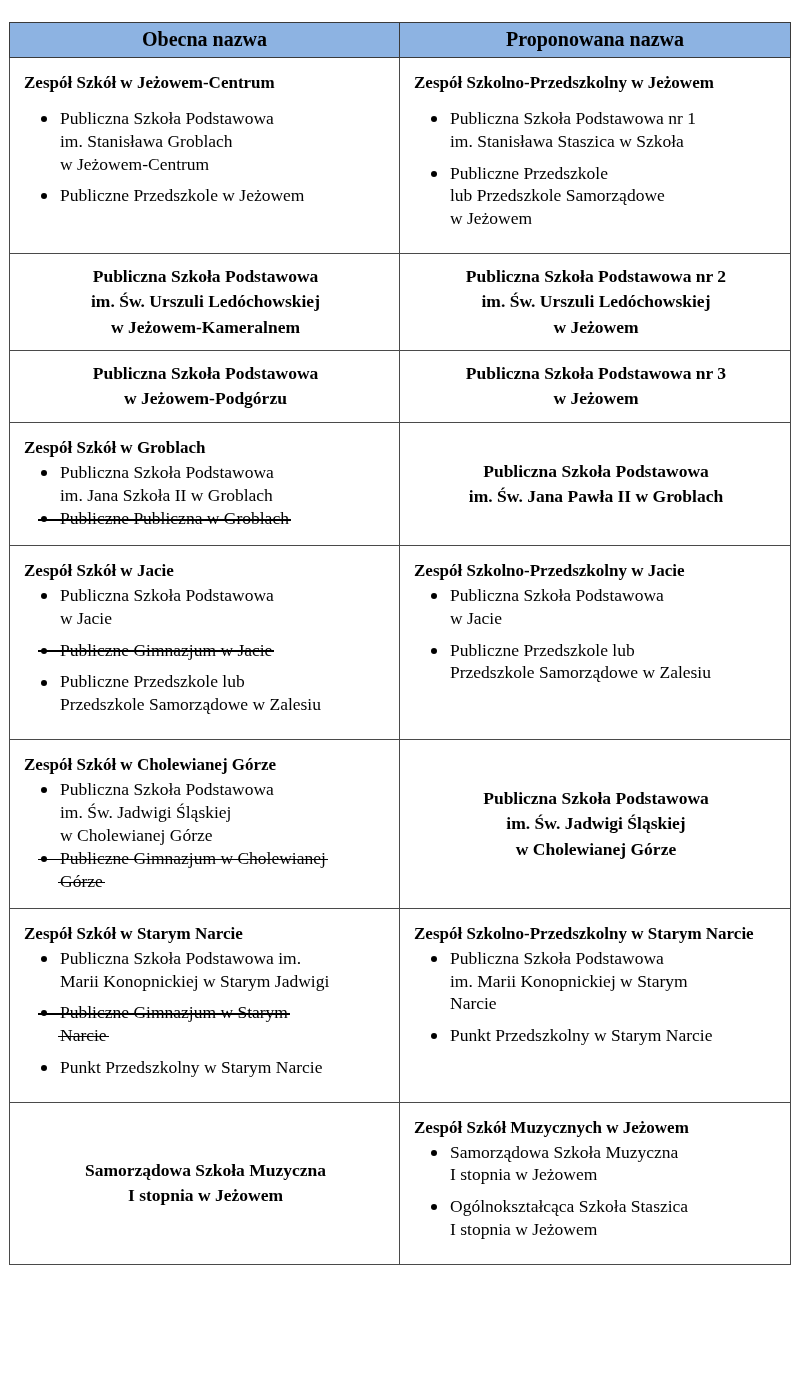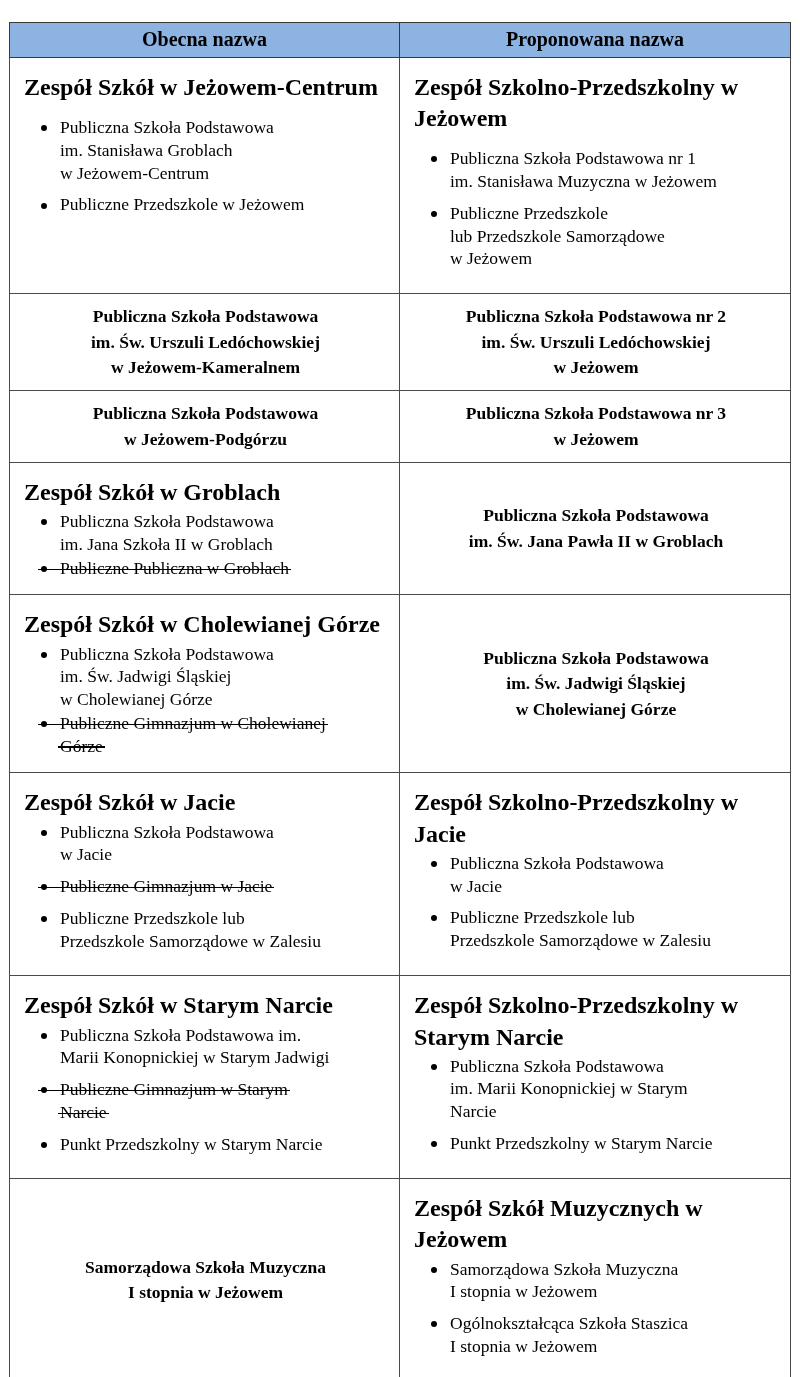--- a/index.html
+++ b/index.html
@@ -50,21 +50,21 @@
   }
   td.body-cell.centered {
     text-align: center;
     vertical-align: middle;
     padding-top: 10px;
     padding-bottom: 10px;
   }
 
   .cell-title {
     font-weight: bold;
-    font-size: 24px;
+    font-size: 17px;
     line-height: 1.30;
     margin: 0 0 2px 0;
   }
   .cell-title.gap-after { margin-bottom: 13px; }
   .cell-center-block {
     font-weight: bold;
     font-size: 17.5px;
     line-height: 1.45;
   }
   .cell-center-block .ln { display: block; }
@@ -147,21 +147,21 @@
               </li>
             </ul>
           </td>
           <td class="body-cell">
             <div class="cell-title gap-after">Zespół Szkolno-Przedszkolny w Jeżowem</div>
             <ul class="bullets loose">
               <li>
                 <span class="bullet-dot"></span>
                 <span class="li-text">
                   <span class="ln">Publiczna Szkoła Podstawowa nr 1</span>
-                  <span class="ln">im. Stanisława Muzyczna w Jeżowem</span>
+                  <span class="ln">im. Stanisława Staszica w Szkoła</span>
                 </span>
               </li>
               <li>
                 <span class="bullet-dot"></span>
                 <span class="li-text">
                   <span class="ln">Publiczne Przedszkole</span>
                   <span class="ln">lub Przedszkole Samorządowe</span>
                   <span class="ln">w Jeżowem</span>
                 </span>
               </li>
@@ -219,20 +219,66 @@
           </td>
           <td class="body-cell centered">
             <div class="cell-center-block">
               <span class="ln">Publiczna Szkoła Podstawowa</span>
               <span class="ln">im. Św. Jana Pawła II w Groblach</span>
             </div>
           </td>
         </tr>
         <tr>
           <td class="body-cell">
+            <div class="cell-title">Zespół Szkół w Jacie</div>
+            <ul class="bullets loose">
+              <li>
+                <span class="bullet-dot"></span>
+                <span class="li-text">
+                  <span class="ln">Publiczna Szkoła Podstawowa</span>
+                  <span class="ln">w Jacie</span>
+                </span>
+              </li>
+              <li class="struck">
+                <span class="bullet-dot"></span>
+                <span class="li-text">
+                  <span class="ln">Publiczne Gimnazjum w Jacie</span>
+                </span>
+              </li>
+              <li>
+                <span class="bullet-dot"></span>
+                <span class="li-text">
+                  <span class="ln">Publiczne Przedszkole lub</span>
+                  <span class="ln">Przedszkole Samorządowe w Zalesiu</span>
+                </span>
+              </li>
+            </ul>
+          </td>
+          <td class="body-cell">
+            <div class="cell-title">Zespół Szkolno-Przedszkolny w Jacie</div>
+            <ul class="bullets loose">
+              <li>
+                <span class="bullet-dot"></span>
+                <span class="li-text">
+                  <span class="ln">Publiczna Szkoła Podstawowa</span>
+                  <span class="ln">w Jacie</span>
+                </span>
+              </li>
+              <li>
+                <span class="bullet-dot"></span>
+                <span class="li-text">
+                  <span class="ln">Publiczne Przedszkole lub</span>
+                  <span class="ln">Przedszkole Samorządowe w Zalesiu</span>
+                </span>
+              </li>
+            </ul>
+          </td>
+        </tr>
+        <tr>
+          <td class="body-cell">
             <div class="cell-title">Zespół Szkół w Cholewianej Górze</div>
             <ul class="bullets">
               <li>
                 <span class="bullet-dot"></span>
                 <span class="li-text">
                   <span class="ln">Publiczna Szkoła Podstawowa</span>
                   <span class="ln">im. Św. Jadwigi Śląskiej</span>
                   <span class="ln">w Cholewianej Górze</span>
                 </span>
               </li>
@@ -248,66 +294,20 @@
           <td class="body-cell centered">
             <div class="cell-center-block">
               <span class="ln">Publiczna Szkoła Podstawowa</span>
               <span class="ln">im. Św. Jadwigi Śląskiej</span>
               <span class="ln">w Cholewianej Górze</span>
             </div>
           </td>
         </tr>
         <tr>
           <td class="body-cell">
-            <div class="cell-title">Zespół Szkół w Jacie</div>
-            <ul class="bullets loose">
-              <li>
-                <span class="bullet-dot"></span>
-                <span class="li-text">
-                  <span class="ln">Publiczna Szkoła Podstawowa</span>
-                  <span class="ln">w Jacie</span>
-                </span>
-              </li>
-              <li class="struck">
-                <span class="bullet-dot"></span>
-                <span class="li-text">
-                  <span class="ln">Publiczne Gimnazjum w Jacie</span>
-                </span>
-              </li>
-              <li>
-                <span class="bullet-dot"></span>
-                <span class="li-text">
-                  <span class="ln">Publiczne Przedszkole lub</span>
-                  <span class="ln">Przedszkole Samorządowe w Zalesiu</span>
-                </span>
-              </li>
-            </ul>
-          </td>
-          <td class="body-cell">
-            <div class="cell-title">Zespół Szkolno-Przedszkolny w Jacie</div>
-            <ul class="bullets loose">
-              <li>
-                <span class="bullet-dot"></span>
-                <span class="li-text">
-                  <span class="ln">Publiczna Szkoła Podstawowa</span>
-                  <span class="ln">w Jacie</span>
-                </span>
-              </li>
-              <li>
-                <span class="bullet-dot"></span>
-                <span class="li-text">
-                  <span class="ln">Publiczne Przedszkole lub</span>
-                  <span class="ln">Przedszkole Samorządowe w Zalesiu</span>
-                </span>
-              </li>
-            </ul>
-          </td>
-        </tr>
-        <tr>
-          <td class="body-cell">
             <div class="cell-title">Zespół Szkół w Starym Narcie</div>
             <ul class="bullets loose">
               <li>
                 <span class="bullet-dot"></span>
                 <span class="li-text">
                   <span class="ln">Publiczna Szkoła Podstawowa im.</span>
                   <span class="ln">Marii Konopnickiej w Starym Jadwigi</span>
                 </span>
               </li>
               <li class="struck">

